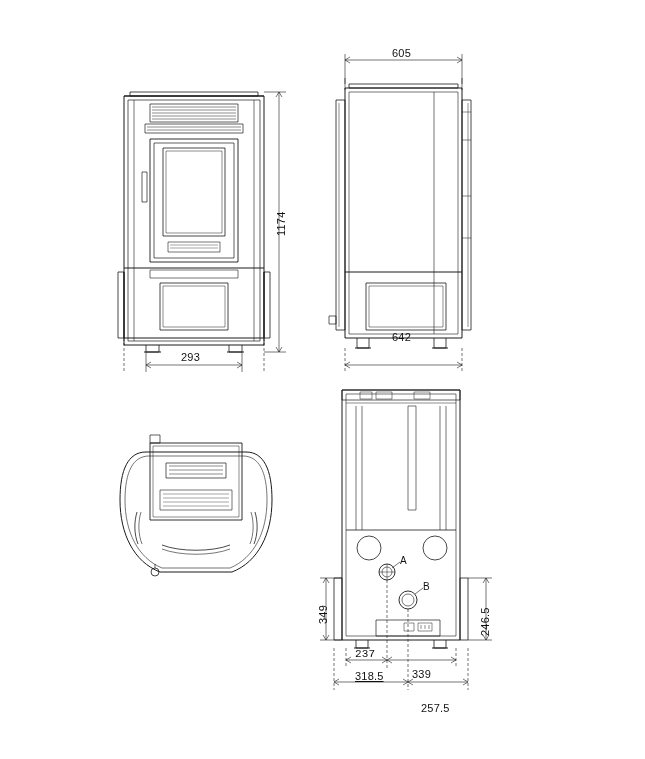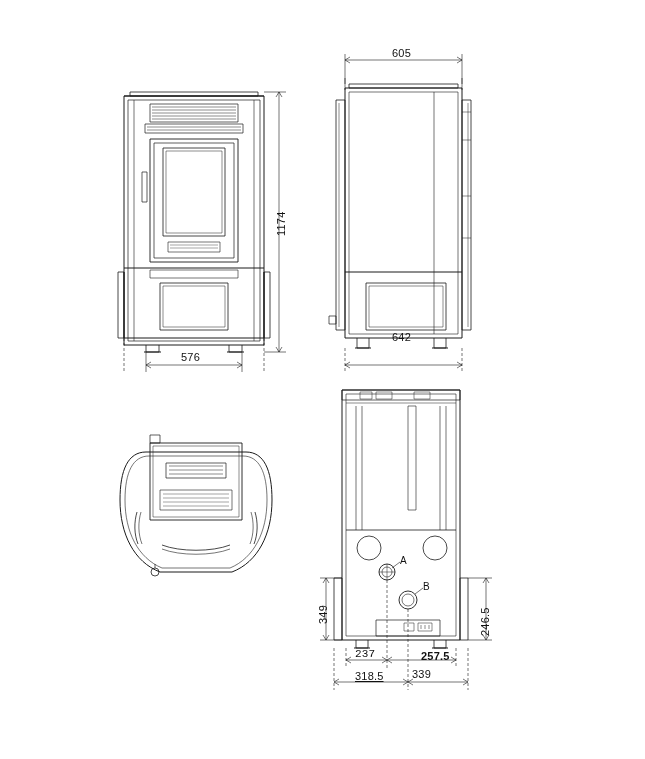--- a/index.html
+++ b/index.html
@@ -302,35 +302,35 @@
         <path d="M408 682 L468 682"></path>
         <path d="M413 679 L408 682 L413 685"></path>
         <path d="M463 679 L468 682 L463 685"></path>
       </g>
 
     </g>
   </svg>
 
   <div class="dim-label vert" style="left:276px; top:236px;">1174</div>
 
-  <div class="dim-label" style="left:181px; top:352px;">576</div>
+  <div class="dim-label" style="left:181px; top:352px;">293</div>
 
   <div class="dim-label" style="left:392px; top:48px;">605</div>
 
   <div class="dim-label" style="left:392px; top:332px;">642</div>
 
   <div class="dim-label vert" style="left:318px; top:624px;">349</div>
 
   <div class="dim-label vert" style="left:480px; top:636px;">246.5</div>
 
   <div class="dim-label" style="left:355px; top:649px;font-family:Liberation Mono, monospace;">237</div>
 
   <div class="dim-label" style="left:412px; top:669px;text-align:center;">339</div>
 
   <div class="dim-label" style="left:355px; top:671px;text-decoration:underline;">318.5</div>
 
-  <div class="dim-label" style="left:421px; top:651px;font-weight:bold;">257.5</div>
+  <div class="dim-label" style="left:421px; top:703px;">257.5</div>
 
   <div class="pt-label" style="left:400px; top:556px;">A</div>
 
   <div class="pt-label" style="left:423px; top:582px;">B</div>
 
 </div>
 
 </body></html>

